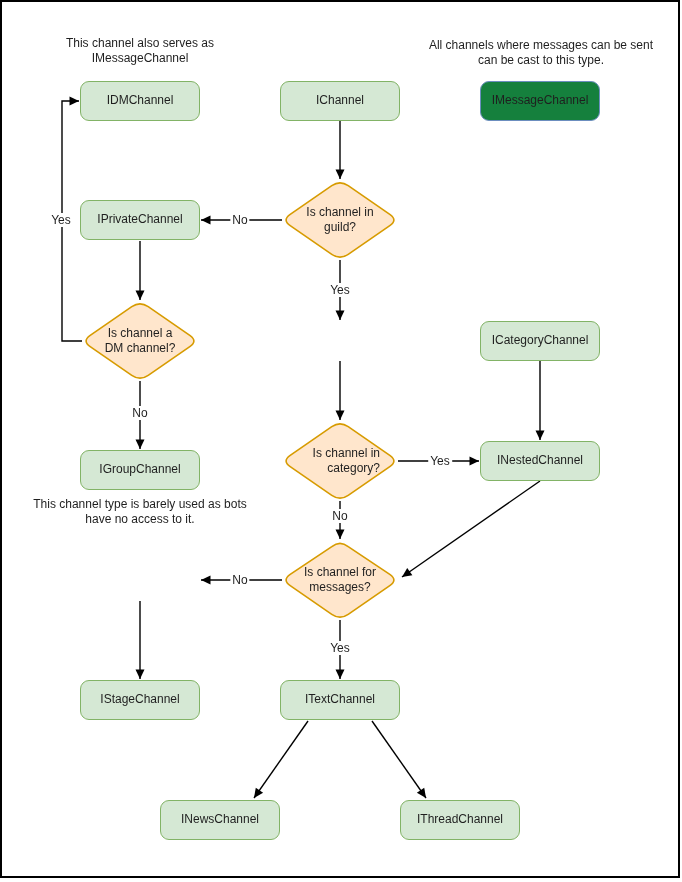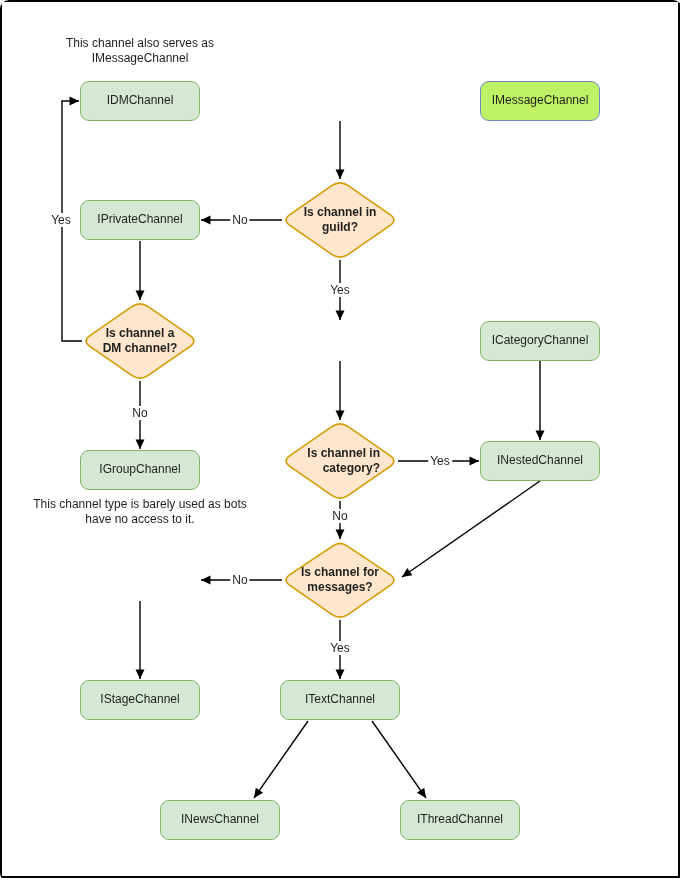--- a/index.html
+++ b/index.html
@@ -4,38 +4,37 @@
 <style>
   html,body{margin:0;padding:0;background:#fff;}
   .canvas{
     position:relative;
     width:682px;height:882px;
     background:#fff;
     font-family:"Liberation Sans", sans-serif;
     font-size:12px;
     color:#1f1f1f;
     overflow:hidden;
-    border-radius:9px;
   }
   .frame{
     position:absolute;left:0;top:0;width:680px;height:878px;
     border:2px solid #000;box-sizing:border-box;pointer-events:none;
   }
   .edges{position:absolute;left:0;top:0;}
   .node{
     position:absolute;width:120px;height:40px;box-sizing:border-box;
     border:1.5px solid #82b366;background:#d5e8d4;border-radius:9px;
     display:flex;align-items:center;justify-content:center;
     line-height:1.1;
   }
-  .node.blue{border-color:#6c8ebf;background:#bef264;}
+  .node.blue{border-color:#6c8ebf;background:#15803d;}
   .dtext{
     position:absolute;width:80px;height:80px;
     display:flex;align-items:center;justify-content:center;
-    text-align:center;line-height:1.25;font-weight:bold;
+    text-align:center;line-height:1.25;
   }
   .elabel{
     position:absolute;transform:translate(-50%,-50%);
     background:#ffffff;padding:0 2px;white-space:nowrap;
   }
   .note{
     position:absolute;text-align:center;line-height:1.22;
   }
 </style>
 </head>
@@ -69,23 +68,25 @@
     </g>
     <g fill="#ffe6cc" stroke="#d79b00" stroke-width="1.6">
       <path d="M348.2,185.7 L389.8,214.3 Q398,220 389.8,225.7 L348.2,254.3 Q340,260 331.8,254.3 L290.2,225.7 Q282,220 290.2,214.3 L331.8,185.7 Q340,180 348.2,185.7 Z"></path>
       <path d="M148.2,306.7 L189.8,335.3 Q198,341 189.8,346.7 L148.2,375.3 Q140,381 131.8,375.3 L90.2,346.7 Q82,341 90.2,335.3 L131.8,306.7 Q140,301 148.2,306.7 Z"></path>
       <path d="M348.2,426.7 L389.8,455.3 Q398,461 389.8,466.7 L348.2,495.3 Q340,501 331.8,495.3 L290.2,466.7 Q282,461 290.2,455.3 L331.8,426.7 Q340,421 348.2,426.7 Z"></path>
       <path d="M348.2,546.7 L389.8,574.3 Q398,580 389.8,585.7 L348.2,614.3 Q340,620 331.8,614.3 L290.2,585.7 Q282,580 290.2,574.3 L331.8,546.7 Q340,540 348.2,546.7 Z"></path>
     </g>
   </svg>
 
   <div class="note" style="left:40px;top:36px;width:200px;">This channel also serves as IMessageChannel</div>
+  <div class="note" style="left:426px;top:38px;width:230px;">All channels where messages can be sent can be cast to this type.</div>
   <div class="note" style="left:20px;top:497px;width:240px;">This channel type is barely used as bots have no access to it.</div>
 
   <div class="node" style="left:80px;top:81px;">IDMChannel</div>
+  <div class="node" style="left:280px;top:81px;">IChannel</div>
   <div class="node blue" style="left:480px;top:81px;">IMessageChannel</div>
   <div class="node" style="left:80px;top:200px;">IPrivateChannel</div>
   <div class="node" style="left:480px;top:321px;">ICategoryChannel</div>
   <div class="node" style="left:80px;top:450px;">IGroupChannel</div>
   <div class="node" style="left:480px;top:441px;">INestedChannel</div>
   <div class="node" style="left:80px;top:680px;">IStageChannel</div>
   <div class="node" style="left:280px;top:680px;">ITextChannel</div>
   <div class="node" style="left:160px;top:800px;">INewsChannel</div>
   <div class="node" style="left:400px;top:800px;">IThreadChannel</div>
 

